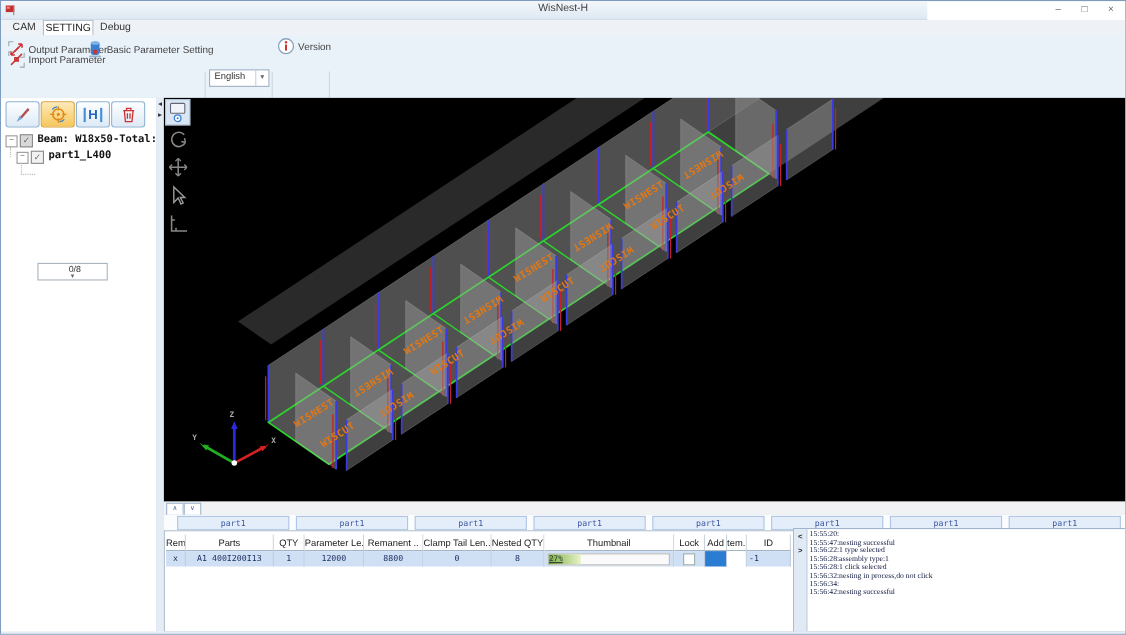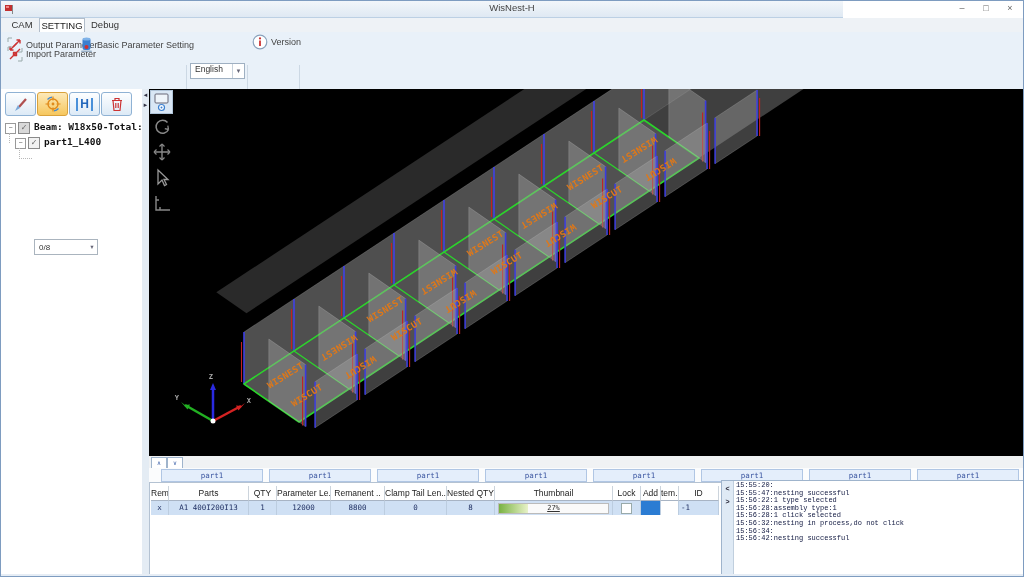--- a/index.html
+++ b/index.html
@@ -29,21 +29,21 @@
   #sidebar{left:0;top:88px;width:141px;height:485px;background:#fff;border-right:1px solid #c8d4e0;}
   .tbtn{top:3px;width:29px;height:22px;border:1px solid #8fb2d4;border-radius:3px;
         background:linear-gradient(#fdfeff,#ddeaf6);display:flex;align-items:center;justify-content:center;}
   .tbtn.active{background:linear-gradient(#fde9b8,#f6c75e);border-color:#d9a23c;}
   .treelabel{font-family:"DejaVu Sans Mono",monospace;font-weight:bold;font-size:9.5px;color:#111;white-space:nowrap;}
   .chk{width:10px;height:10px;border:1px solid #8a8a8a;background:#f2f2f2;font-size:8px;line-height:9px;
        text-align:center;color:#666;}
   .expander{width:9px;height:9px;border:1px solid #999;background:#fff;font-size:7px;line-height:7px;
             text-align:center;color:#555;}
   #qtysel{left:33px;top:150px;width:62px;height:14px;border:1px solid #aab4be;background:#fff;
-          font-size:8px;color:#333;display:flex;align-items:center;}
+          font-size:8px;color:#333;display:flex;align-items:center;flex-direction:column;}
   #qtysel .val{flex:1;padding-left:4px;}
   #qtysel .arr{width:10px;font-size:5.5px;color:#667;text-align:center;}
   .dotline{border-left:1px dotted #b8b8b8;}
   
   #splitter{left:141px;top:88px;width:7px;height:485px;background:#e4ecf4;border-right:1px solid #c8d4e0;}
   .splbtn{left:0;width:7px;height:9px;font-size:6px;line-height:9px;text-align:center;color:#334;}
   
   #viewport{left:148px;top:88px;width:874px;height:367px;background:#000;overflow:hidden;}
   .vtool{left:2px;width:22px;height:22px;}
   #displaybtn{left:1px;top:1px;width:21px;height:22px;background:#d9e7f5;border:1px solid #b0c4d8;}
@@ -57,29 +57,29 @@
   
   #tablepanel{left:148px;top:481px;width:571px;height:91px;background:#fff;border:1px solid #b4c2d2;}
   #grid{position:absolute;left:1px;top:3px;display:grid;
         grid-template-columns:18px 80px 28px 54px 54px 62px 48px 118px 28px 20px 18px 40px;}
   .th{height:14px;line-height:14px;font-size:8.5px;color:#222;text-align:center;background:#fff;
       border-right:1px solid #ccd4dc;border-bottom:1px solid #a8b4c4;white-space:nowrap;overflow:hidden;}
   .td{height:14px;line-height:14px;font-family:"DejaVu Sans Mono",monospace;font-size:7.5px;color:#1a2a5e;
       text-align:center;background:#cfe0f4;border-right:1px solid #bccde0;white-space:nowrap;overflow:hidden;}
   #pbar{position:relative;margin:2px 3px;height:9px;background:#fafafa;border:1px solid #bbb;}
   #pfill{position:absolute;left:0;top:0;height:100%;background:linear-gradient(90deg,#79b243,#e8f2c8);}
-  #plabel{position:absolute;left:0;top:0;width:100%;text-align:center;font-size:7px;line-height:9px;color:#333;text-decoration:underline;}
+  #plabel{position:absolute;left:0;top:0;width:100%;text-align:left;font-size:7px;line-height:9px;color:#333;text-decoration:underline;}
   #lockchk{width:9px;height:9px;border:1px solid #9aa;background:#fff;margin:2px auto;}
   #addcell{background:#2b7cd3;}
   
   #logpanel{left:720px;top:479px;width:301px;height:93px;background:#fff;border:1px solid #9fb4cc;display:flex;}
   #lognav{width:11px;background:#dfeaf5;border-right:1px solid #c0cfde;}
   .logbtn{width:9px;height:11px;margin:2px 0 0 1px;font-size:7px;line-height:11px;text-align:center;
           color:#223;font-weight:bold;}
-  #loglines{flex:1;padding:1px 2px;font-family:Liberation Mono, monospace;font-size:7px;
+  #loglines{flex:1;padding:1px 2px;font-family:Liberation Serif, serif;font-size:7px;
             line-height:7.6px;color:#101840;overflow:hidden;}
   #bottomframe{left:0;top:573px;width:1022px;height:2px;background:#e6edf5;}
   svg{display:block;}
 </style>
 </head>
 <body>
 
 <div id="win">
 
   <div class="abs" id="titlebar">

